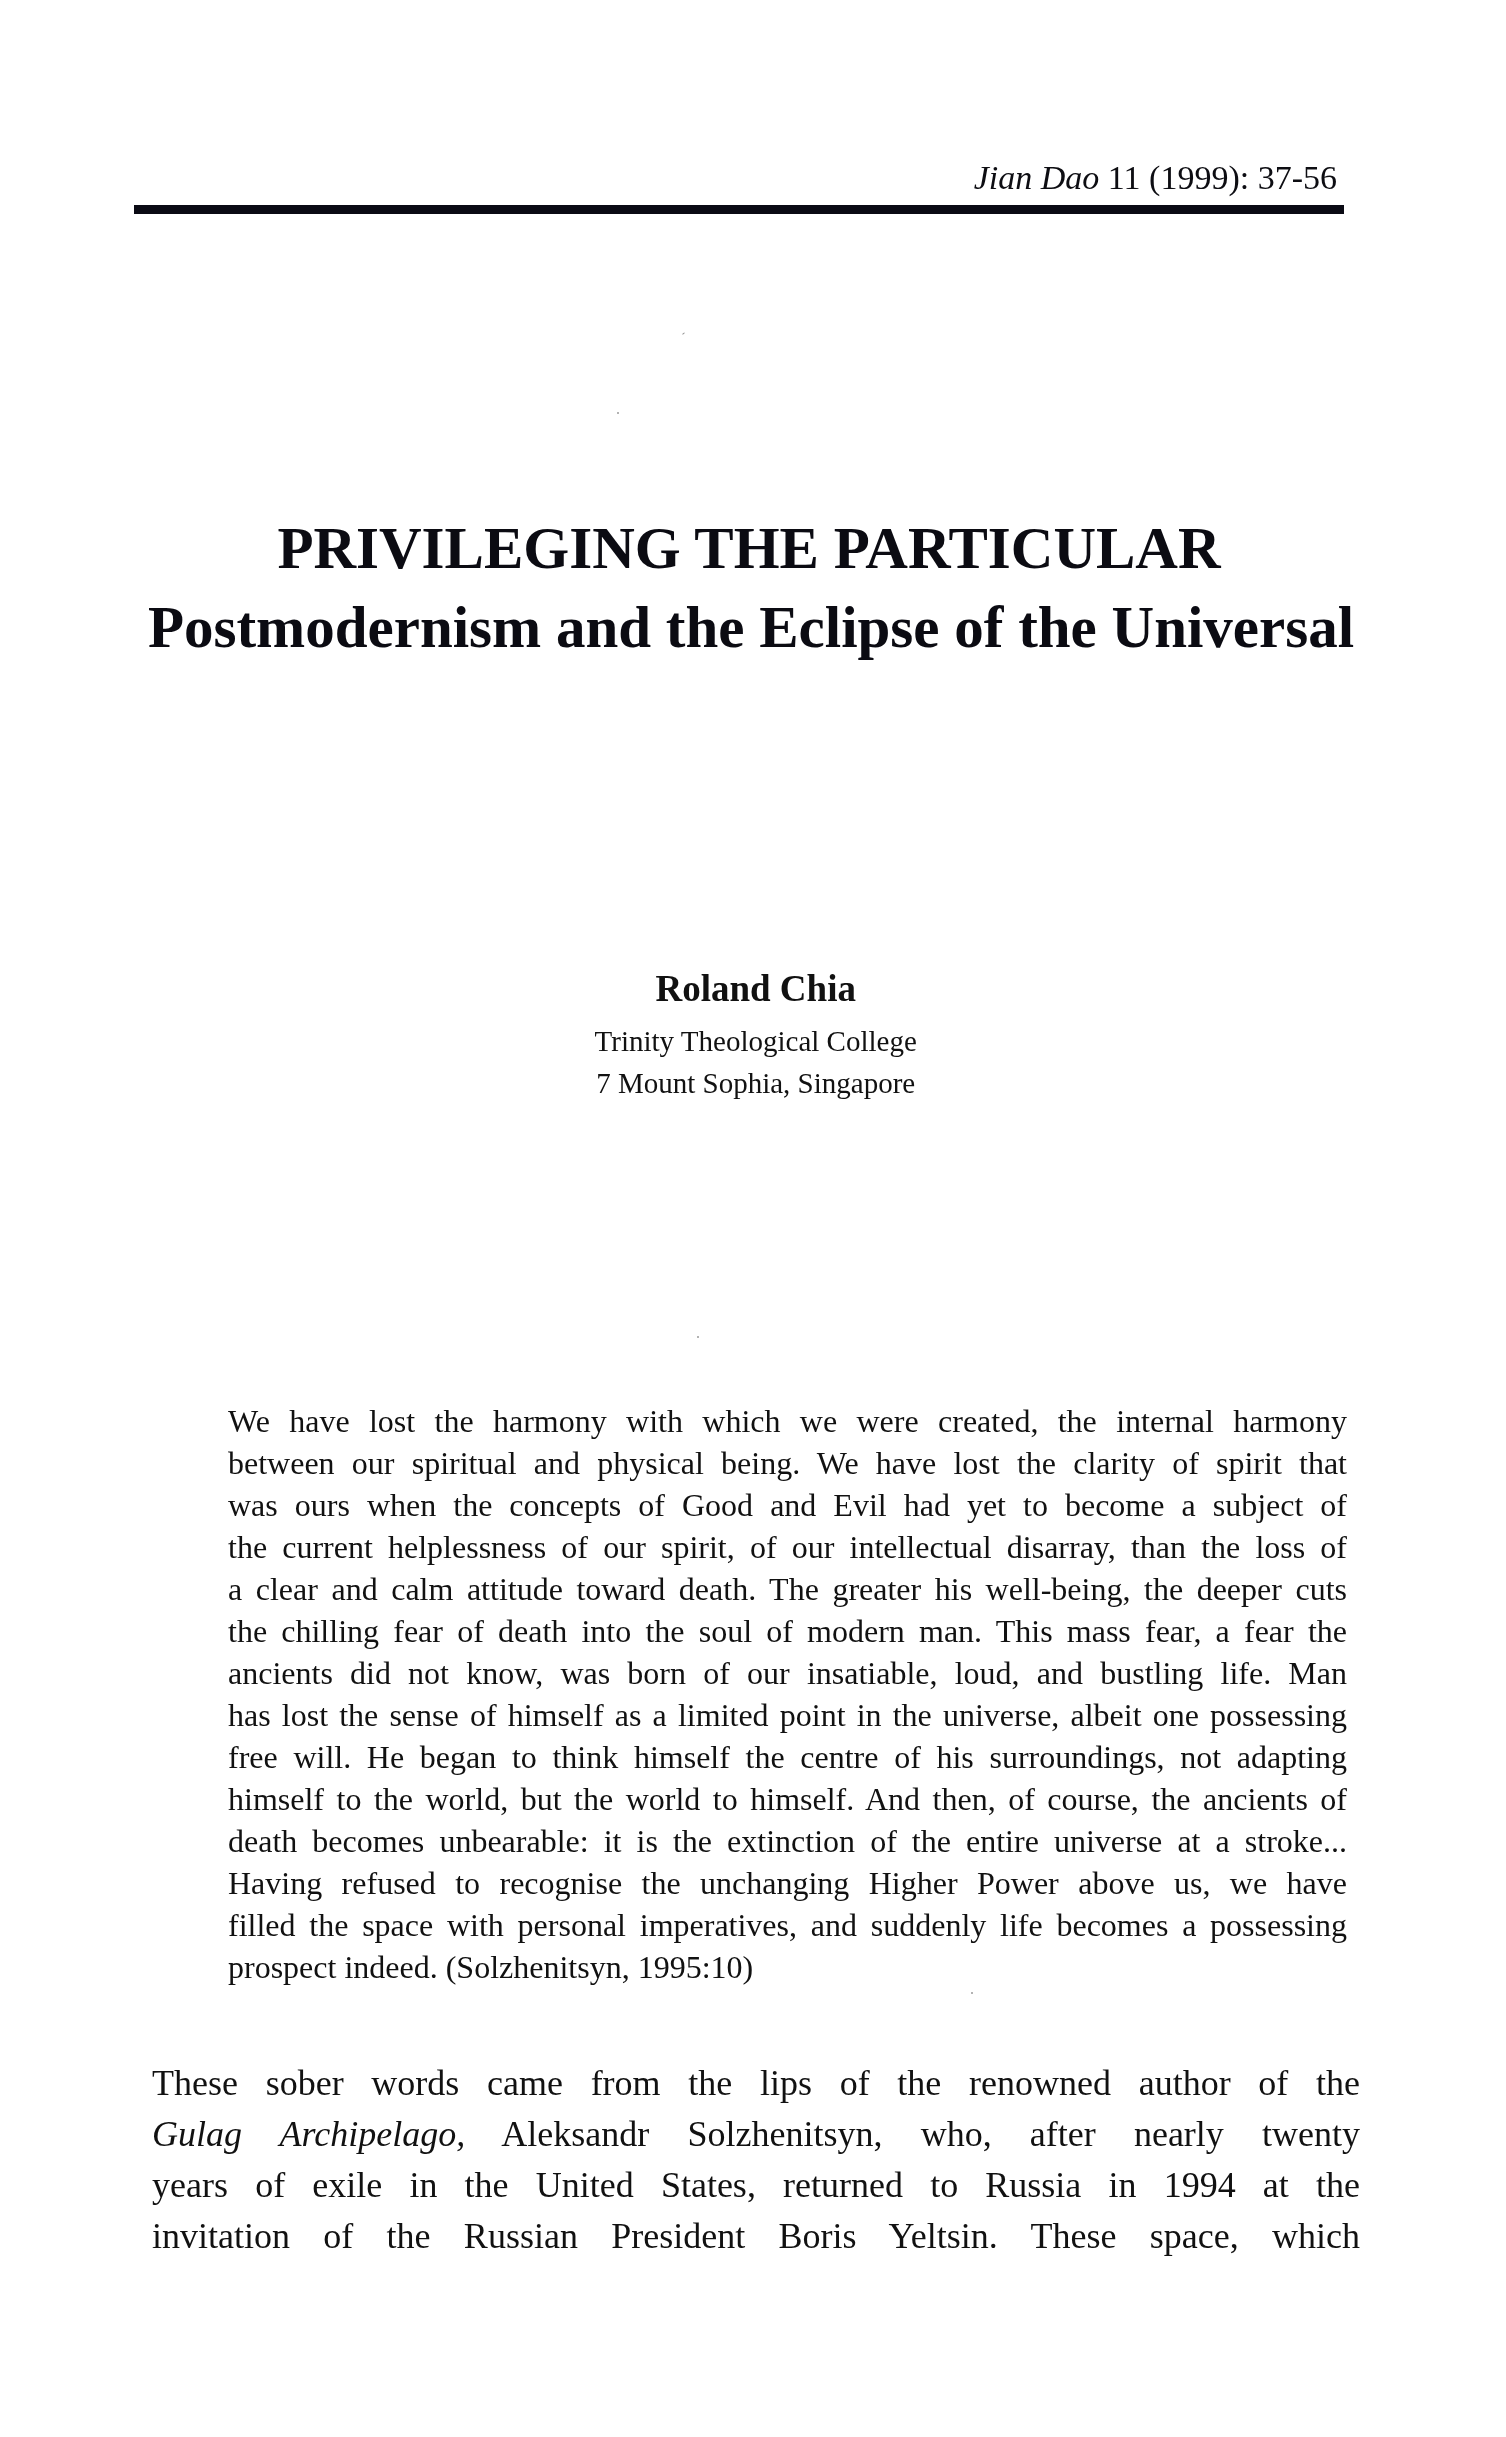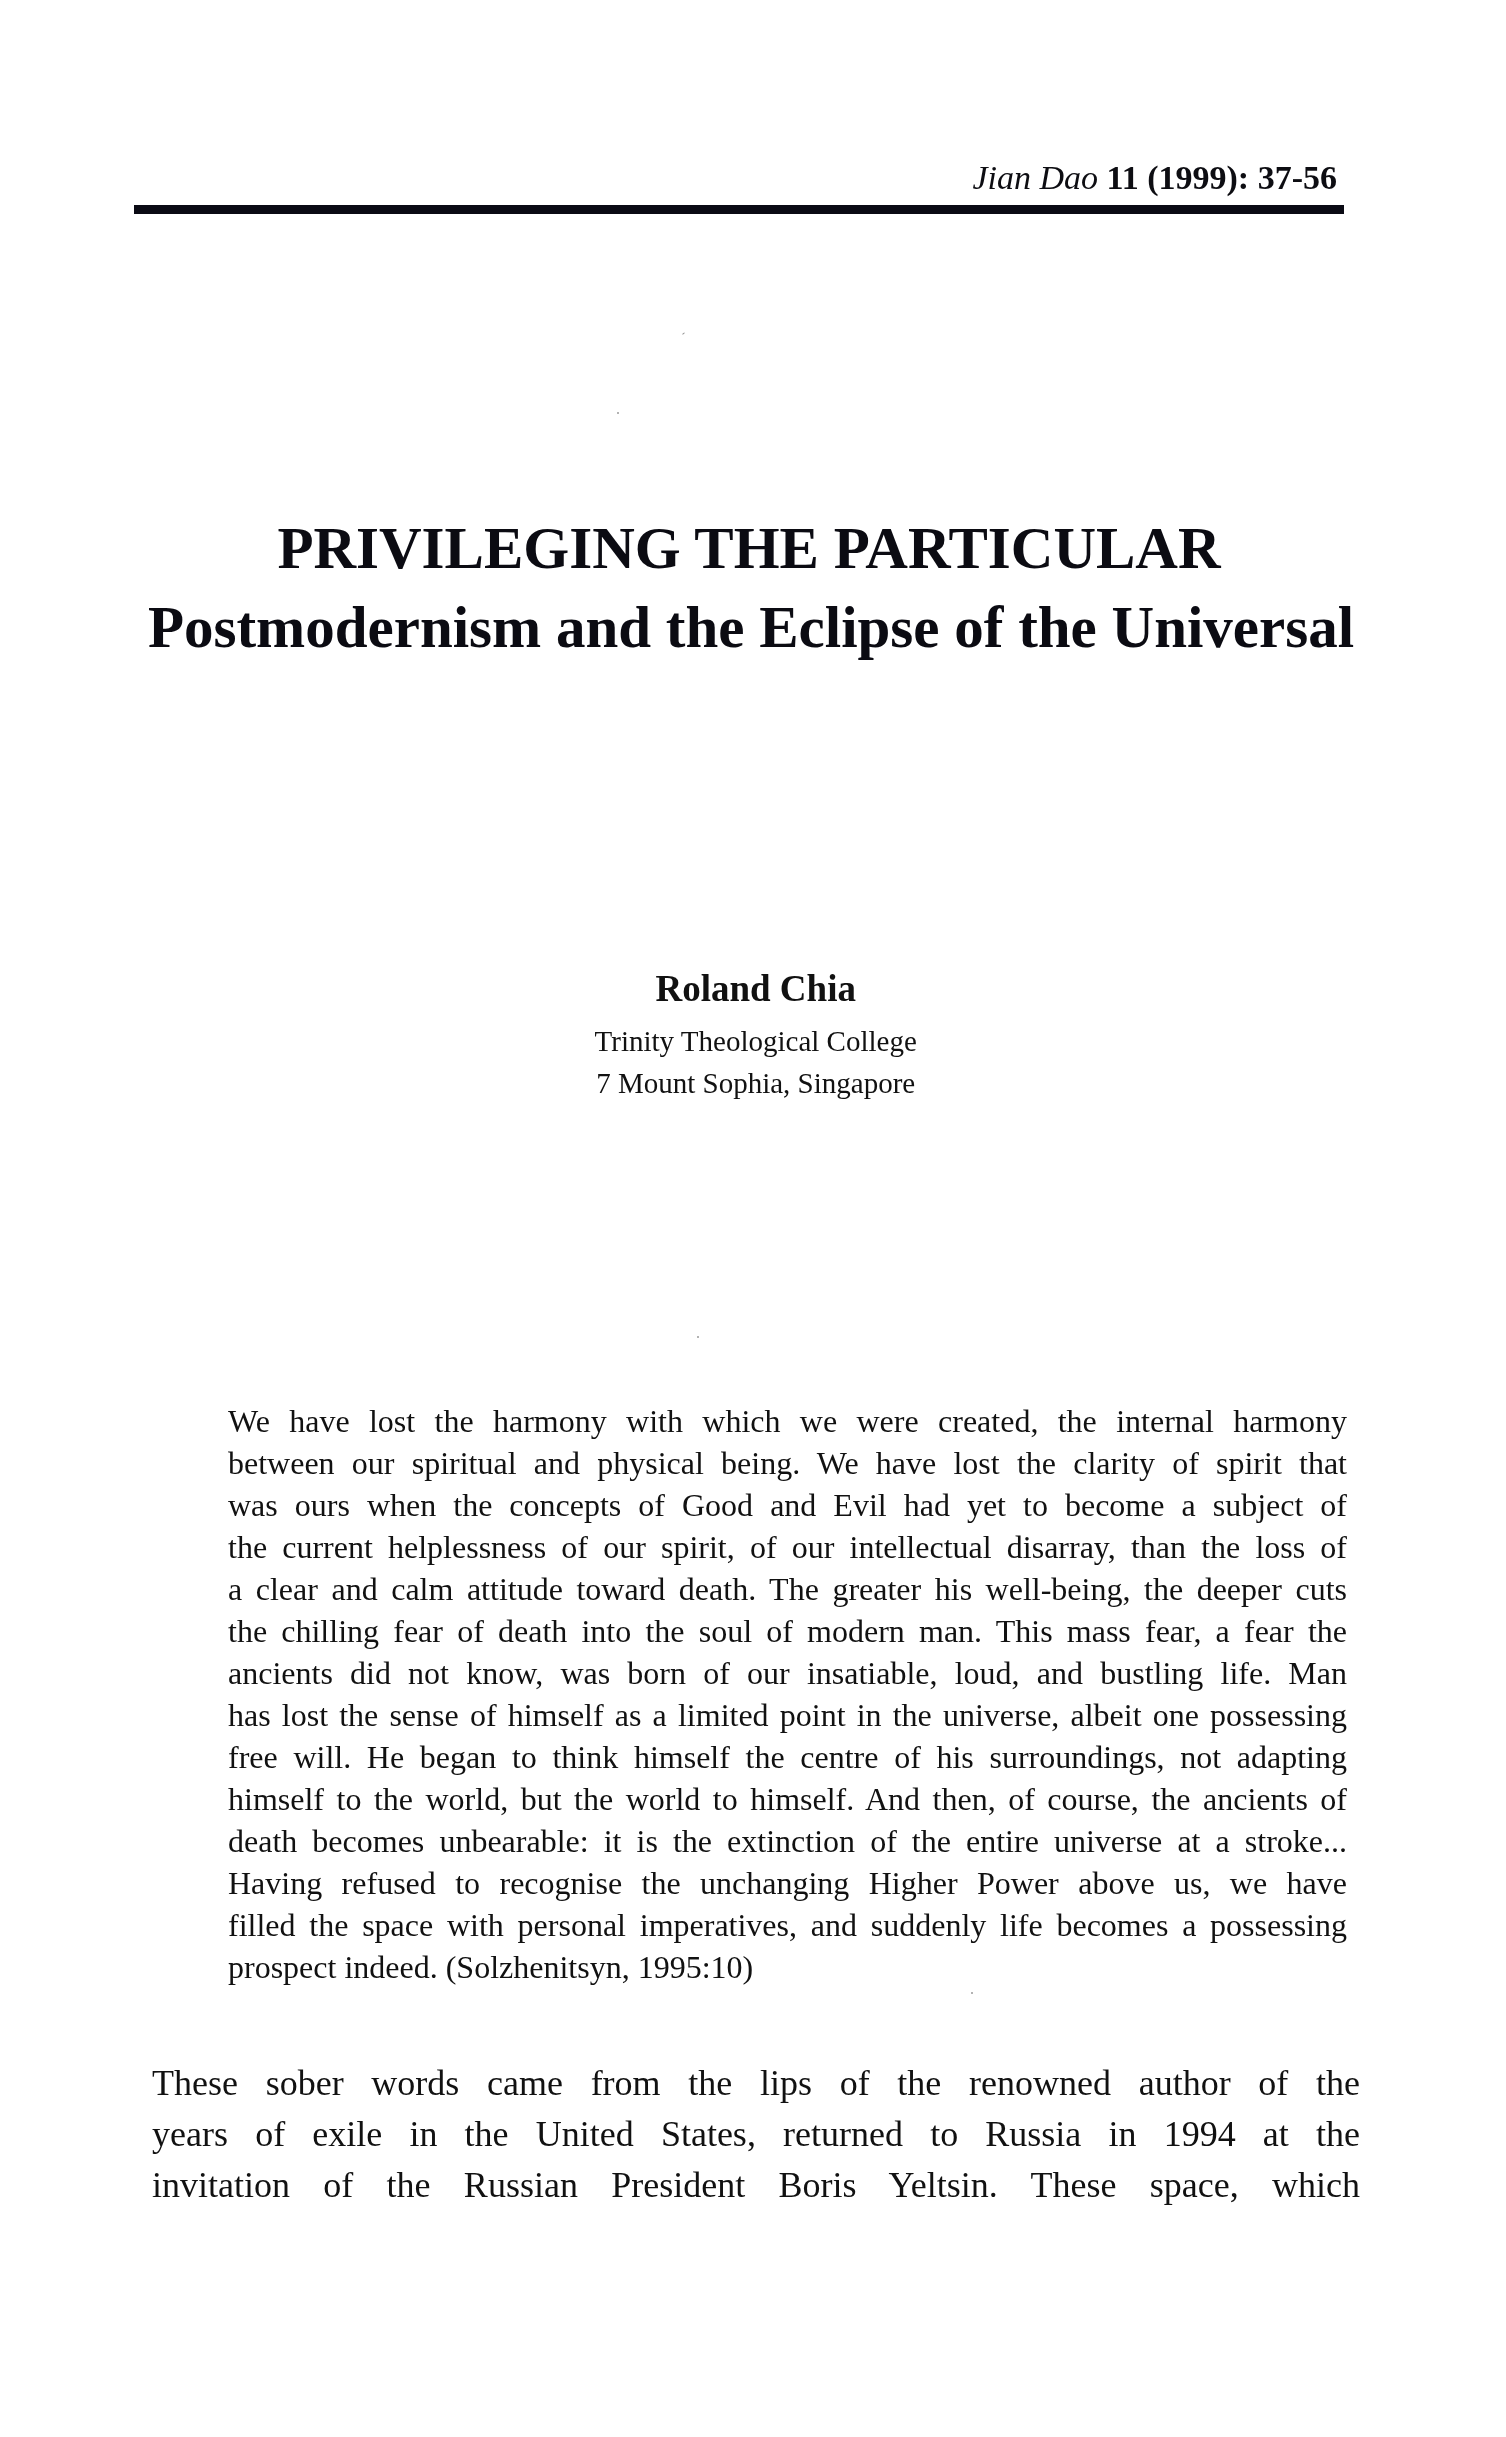--- a/index.html
+++ b/index.html
@@ -18,21 +18,21 @@
     .running-head {
       position: absolute;
       right: 169px;
       top: 158px;
       font-size: 34px;
       line-height: 40px;
       white-space: nowrap;
       color: #0d0d12;
     }
     .running-head .jname { font-style: italic; }
-    .running-head .jinfo { font-weight: bold; }
+    .running-head .jinfo { font-weight: normal; }
     .head-rule {
       position: absolute;
       left: 134px;
       top: 205px;
       width: 1210px;
       height: 8.7px;
       background: #0a0a14;
     }
     .title-block {
       position: absolute;
@@ -140,20 +140,21 @@
   <span class="line">free will. He began to think himself the centre of his surroundings, not adapting</span>
   <span class="line">himself to the world, but the world to himself. And then, of course, the ancients of</span>
   <span class="line">death becomes unbearable: it is the extinction of the entire universe at a stroke...</span>
   <span class="line">Having refused to recognise the unchanging Higher Power above us, we have</span>
   <span class="line">filled the space with personal imperatives, and suddenly life becomes a possessing</span>
   <span class="line last">prospect indeed. (Solzhenitsyn, 1995:10)</span>
 </div>
 
 <div class="body-para">
   <span class="line">These sober words came from the lips of the renowned author of the</span>
+  <span class="line"><span class="it" style="white-space: pre;">Gulag Archipelago,</span><span style="white-space: pre;"> Aleksandr Solzhenitsyn, who, after nearly twenty</span></span>
   <span class="line">years of exile in the United States, returned to Russia in 1994 at the</span>
   <span class="line">invitation of the Russian President Boris Yeltsin. These space, which</span>
 </div>
 
 <div class="speck" style="left:682px;top:333px;width:3.3px;height:1.3px;transform:rotate(-35deg);"></div>
 <div class="speck" style="left:617px;top:412px;"></div>
 <div class="speck" style="left:697px;top:1336px;"></div>
 <div class="speck" style="left:971px;top:1992px;"></div>
 
 

